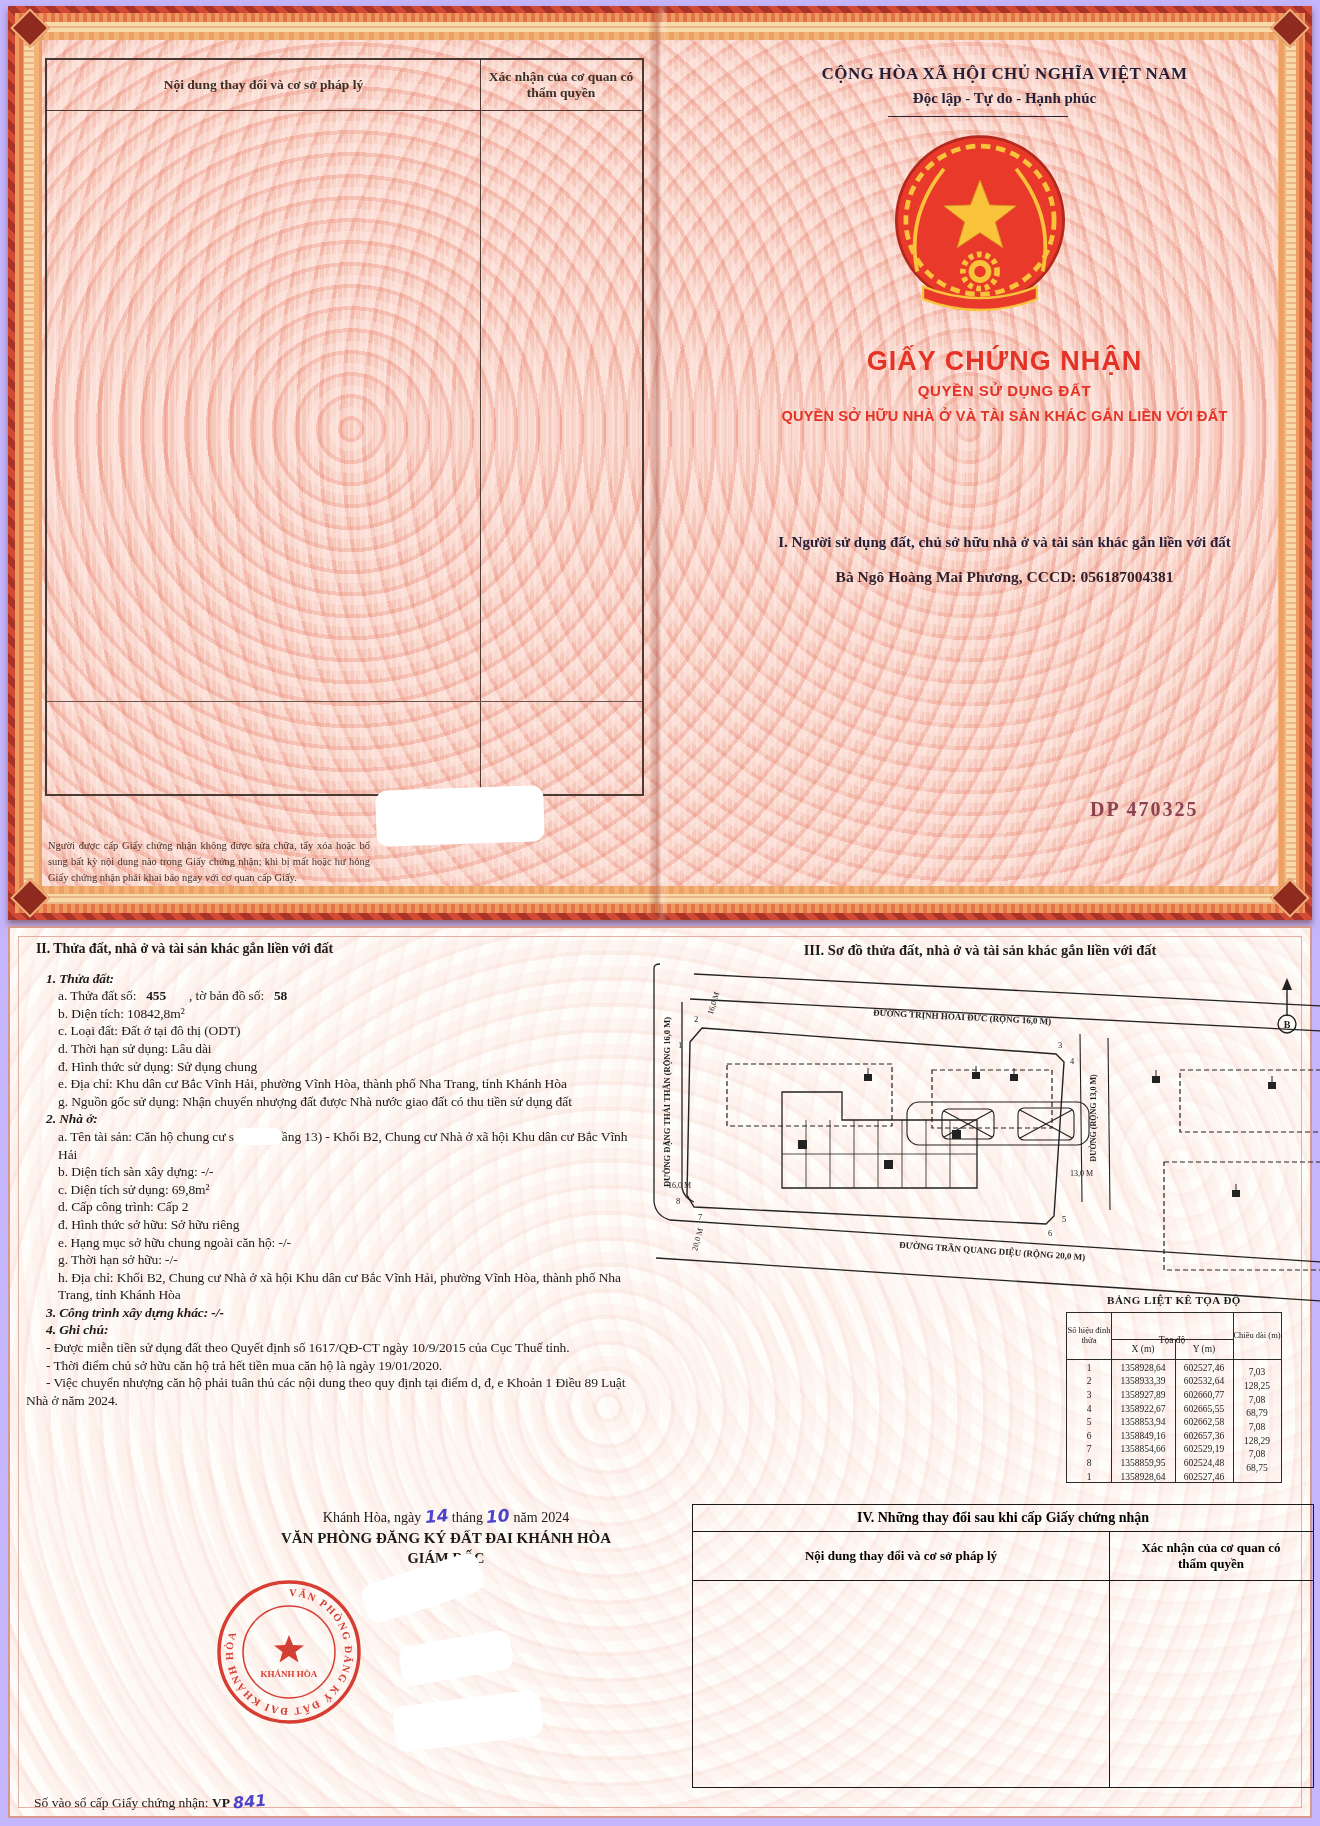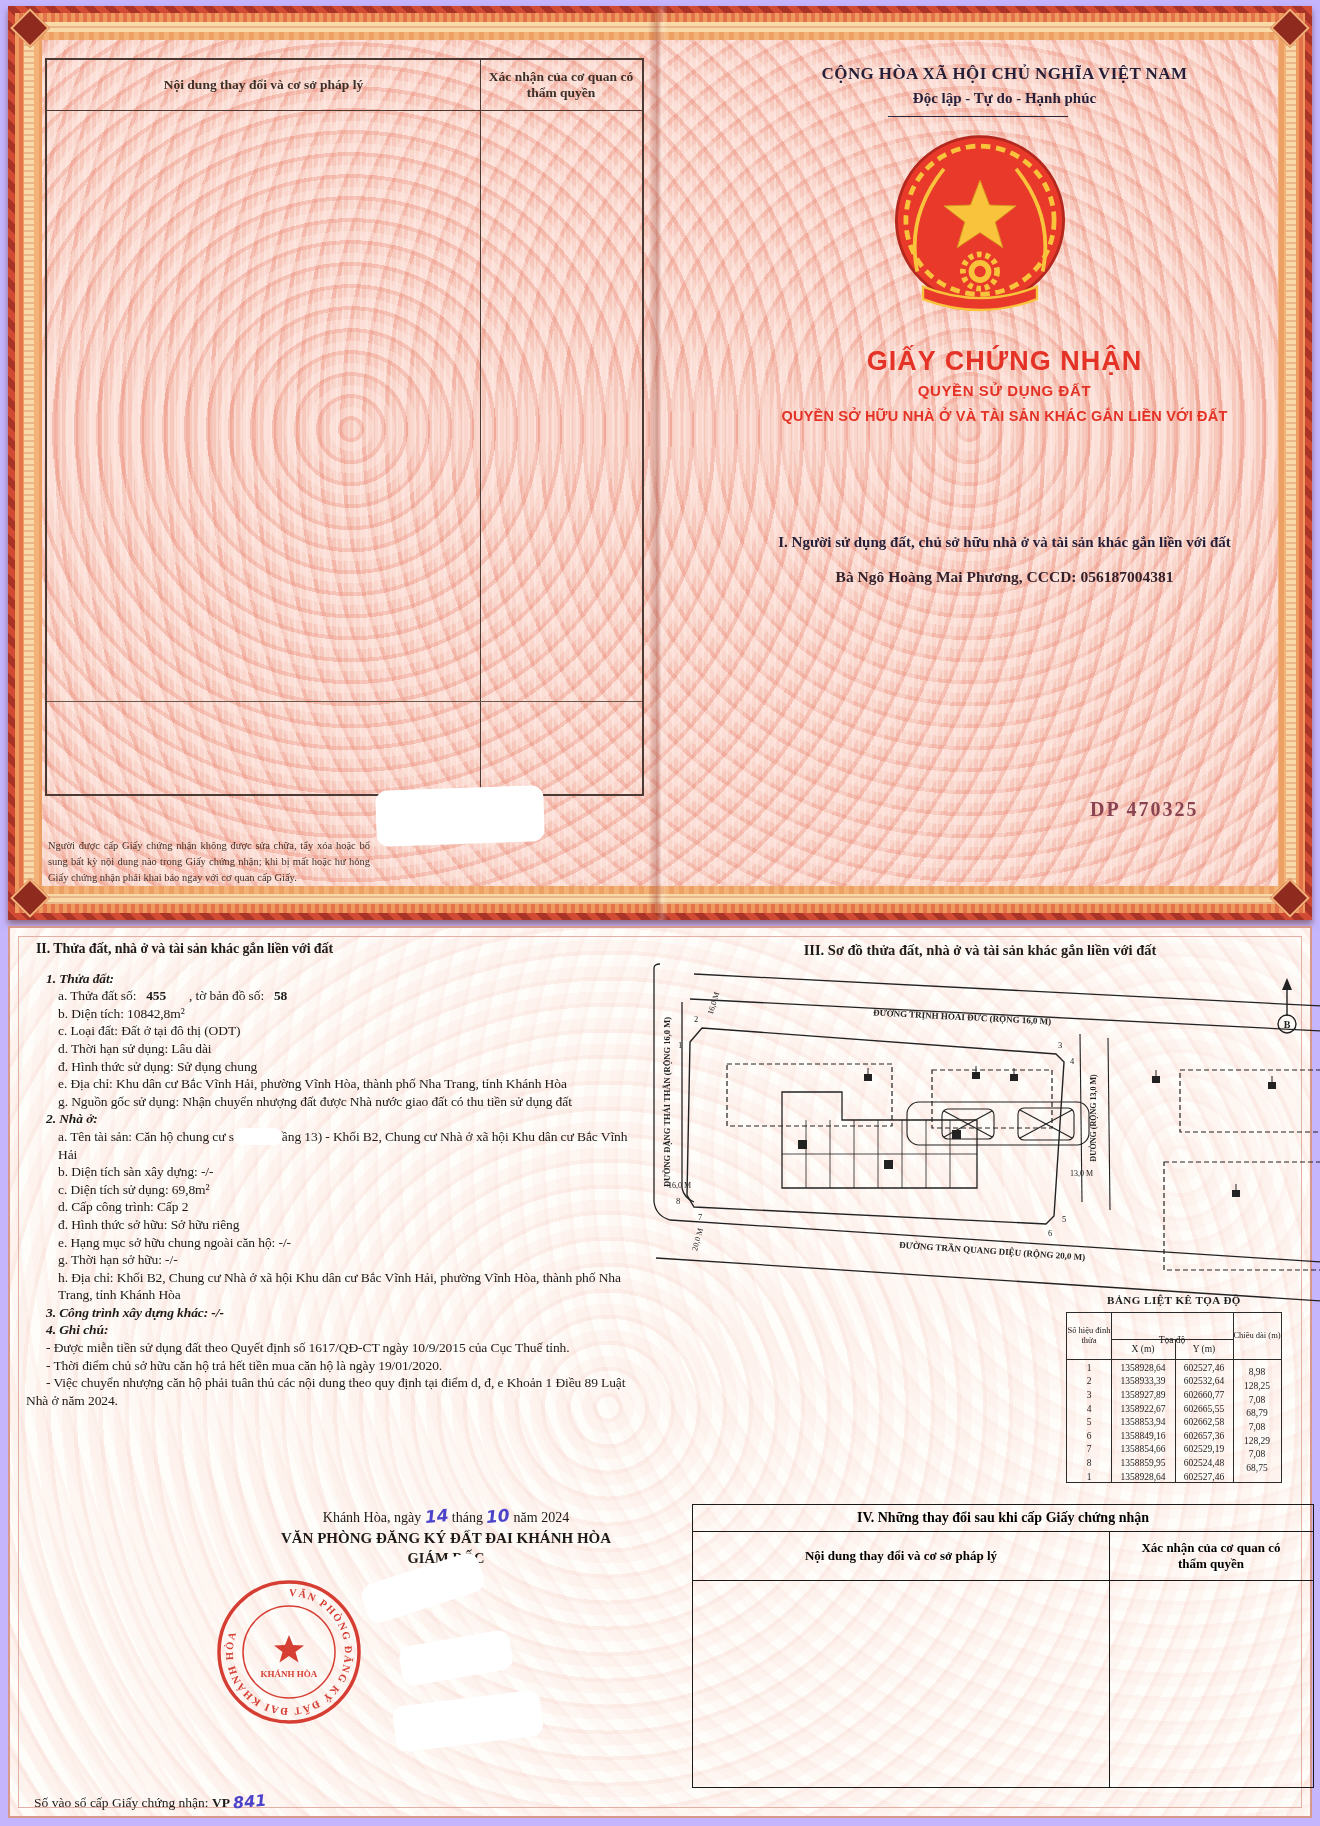--- a/index.html
+++ b/index.html
@@ -307,21 +307,21 @@
               <span class="ct-id">8</span>
               <span class="ct-x">1358859,95</span>
               <span class="ct-y">602524,48</span>
             </div>
           <div class="ct-row">
               <span class="ct-id">1</span>
               <span class="ct-x">1358928,64</span>
               <span class="ct-y">602527,46</span>
             </div>
         </div>
-        <span class="ct-len" style="top:54px;">8,98</span>
+        <span class="ct-len" style="top:54px;">7,03</span>
         <span class="ct-len" style="top:68px;">128,25</span>
         <span class="ct-len" style="top:82px;">7,08</span>
         <span class="ct-len" style="top:95px;">68,79</span>
         <span class="ct-len" style="top:109px;">7,08</span>
         <span class="ct-len" style="top:123px;">128,29</span>
         <span class="ct-len" style="top:136px;">7,08</span>
         <span class="ct-len" style="top:150px;">68,75</span>
       </div>
     </div>
 

